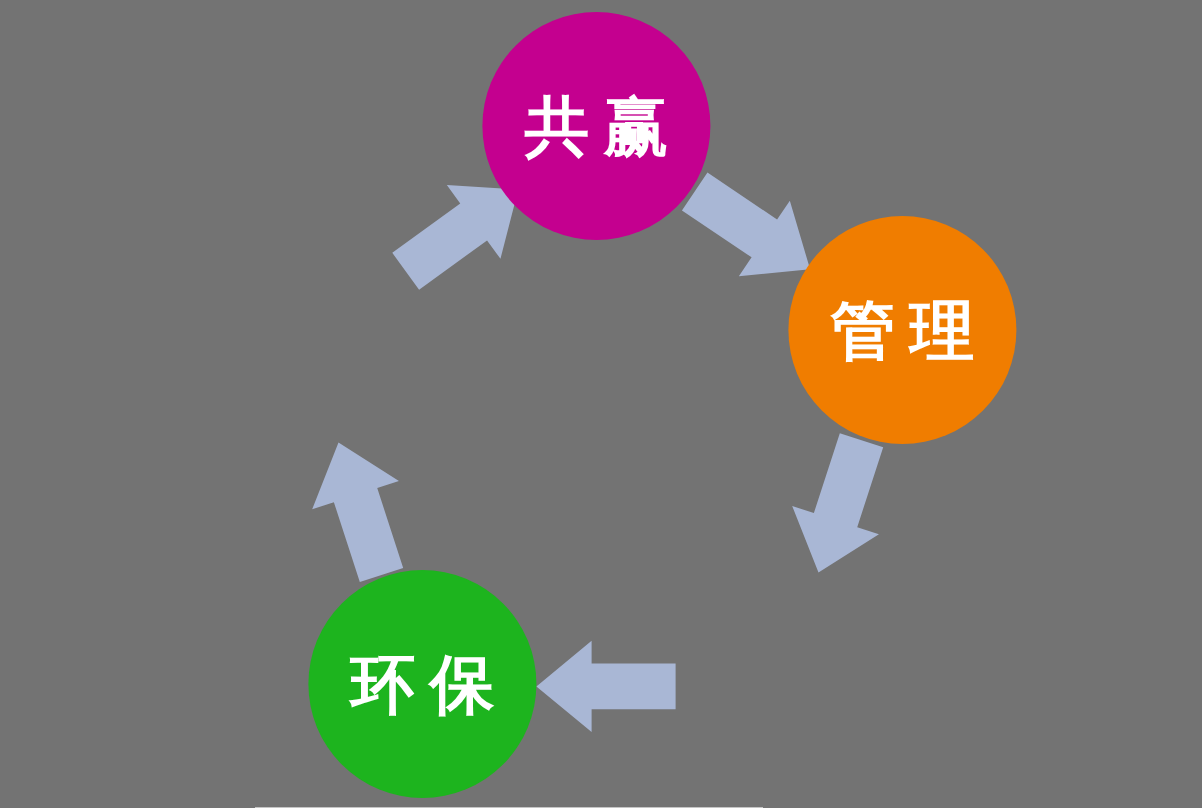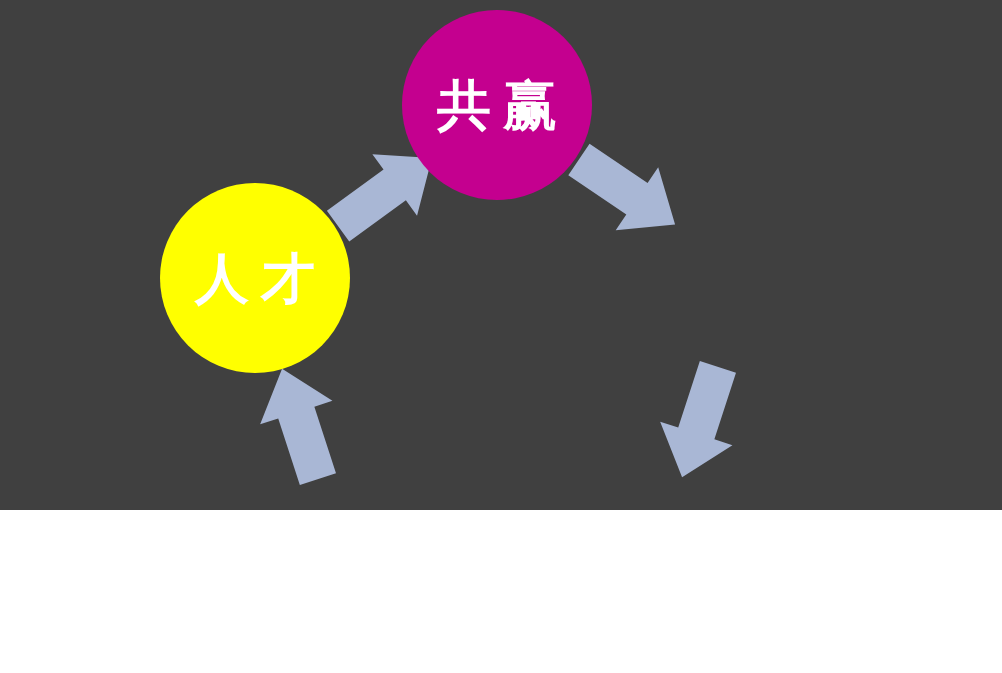--- a/index.html
+++ b/index.html
@@ -4,23 +4,23 @@
 <style>
   html, body {
     margin: 0;
     padding: 0;
     background: #ffffff;
     font-family: "DejaVu Serif", "Liberation Serif", serif;
   }
   .stage {
     position: relative;
     width: 1002px;
-    height: 510px;
+    height: 673px;
     overflow: hidden;
-    background: #404040;
+    background: #737373;
     text-decoration: underline;
   }
   .arrow-layer {
     position: absolute;
     left: 0;
     top: 0;
     width: 1002px;
     height: 673px;
     z-index: 1;
     pointer-events: none;
@@ -64,20 +64,23 @@
     <polygon points="-58,-19 12,-19 12,-38 58,0 12,38 12,19 -58,19" transform="translate(627,192) rotate(34)" style="fill: rgb(169, 183, 213);"></polygon>
     <polygon points="-58,-19 12,-19 12,-38 58,0 12,38 12,19 -58,19" transform="translate(700,422) rotate(108)" style="fill: rgb(169, 183, 213);"></polygon>
     <polygon points="-58,-19 12,-19 12,-38 58,0 12,38 12,19 -58,19" transform="translate(505,572) rotate(180)" style="fill: rgb(169, 183, 213);"></polygon>
     <polygon points="-58,-19 12,-19 12,-38 58,0 12,38 12,19 -58,19" transform="translate(300,424) rotate(-108)" style="fill: rgb(169, 183, 213);"></polygon>
   </svg>
 
   <div class="node node-winwin" style="background-color: rgb(196, 0, 143);">
     <span class="label">共赢</span>
   </div>
 
+  <div class="node node-management" style="background-color: rgb(240, 125, 0);">
+    <span class="label">管理</span>
+  </div>
 
 
+  <div class="node node-environment" style="background-color: rgb(29, 180, 30);">
+    <span class="label">环保</span>
+  </div>
 
-  <div class="node node-talent" style="background-color: rgb(255, 255, 0);">
-    <span class="label">人才</span>
-  </div>
 
 </div>
 
 </body></html>

